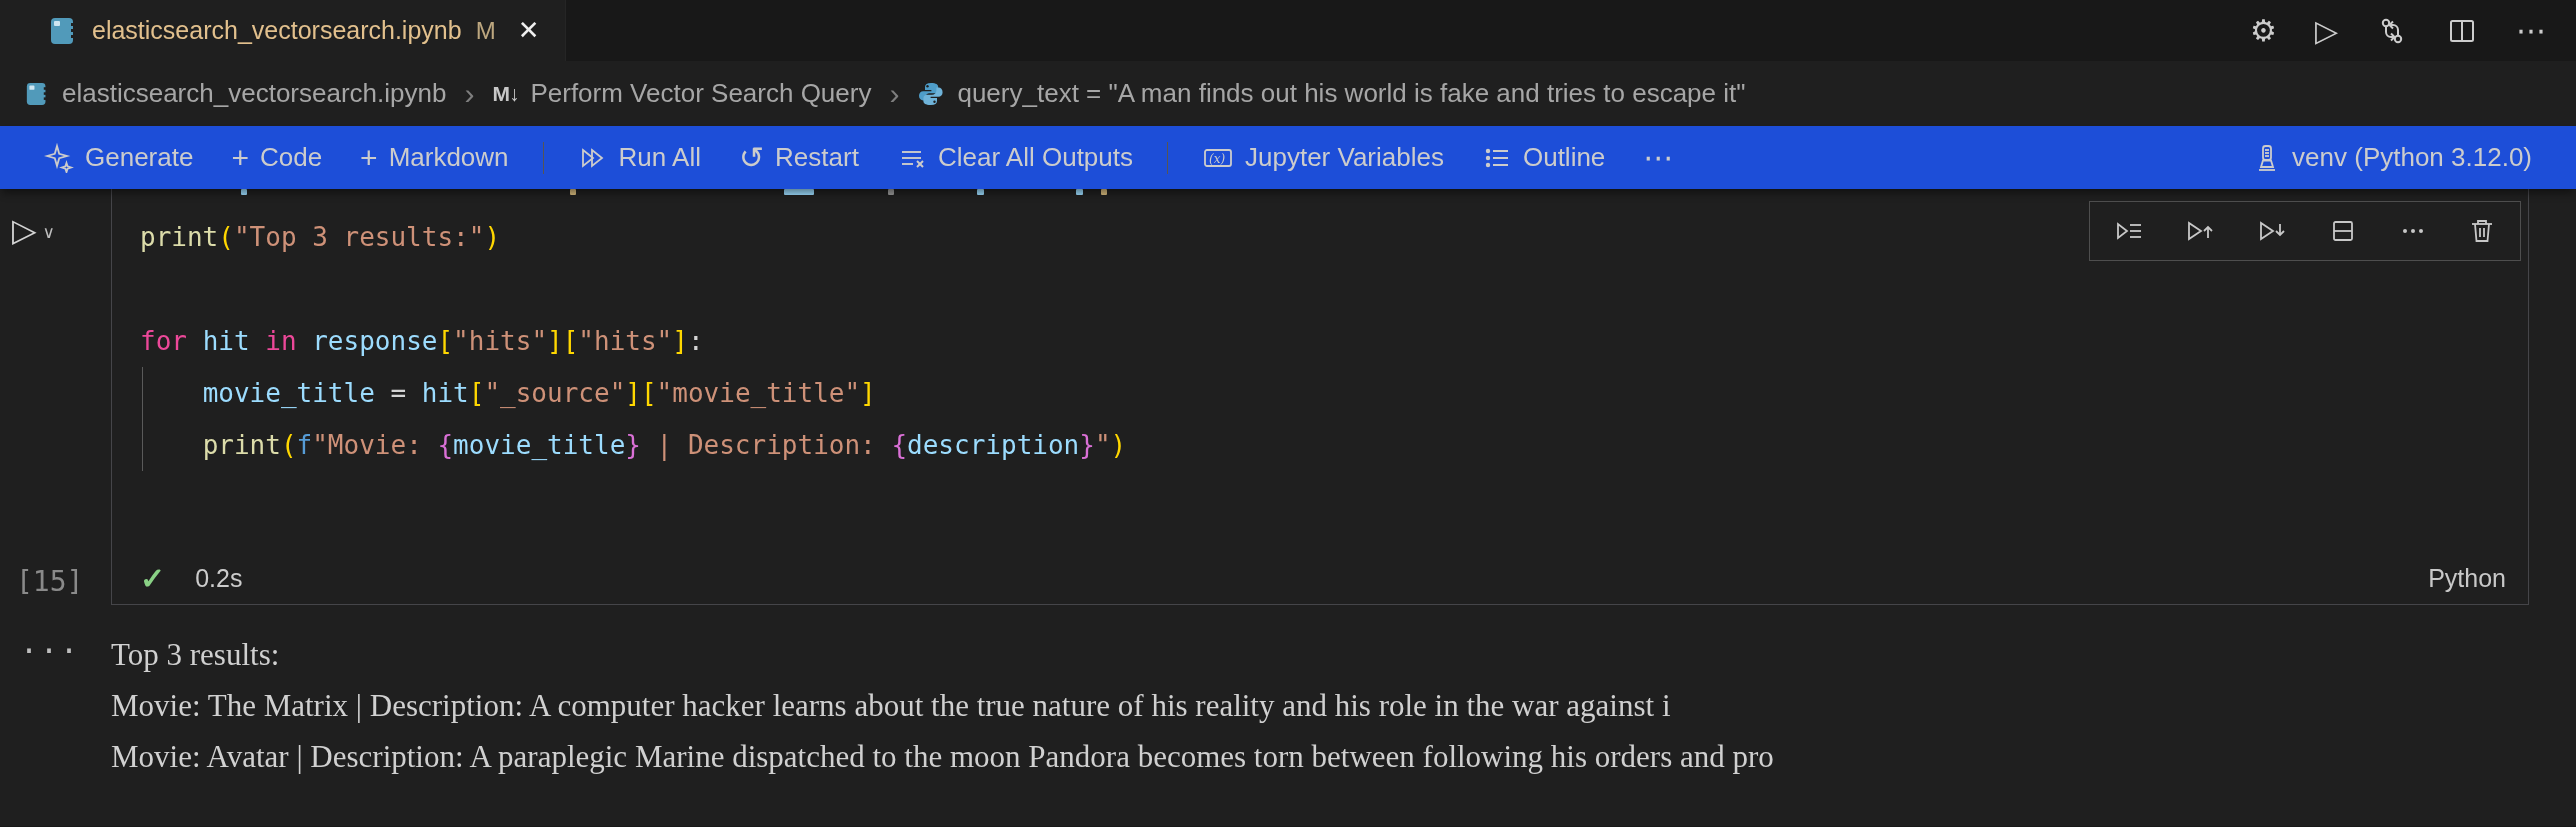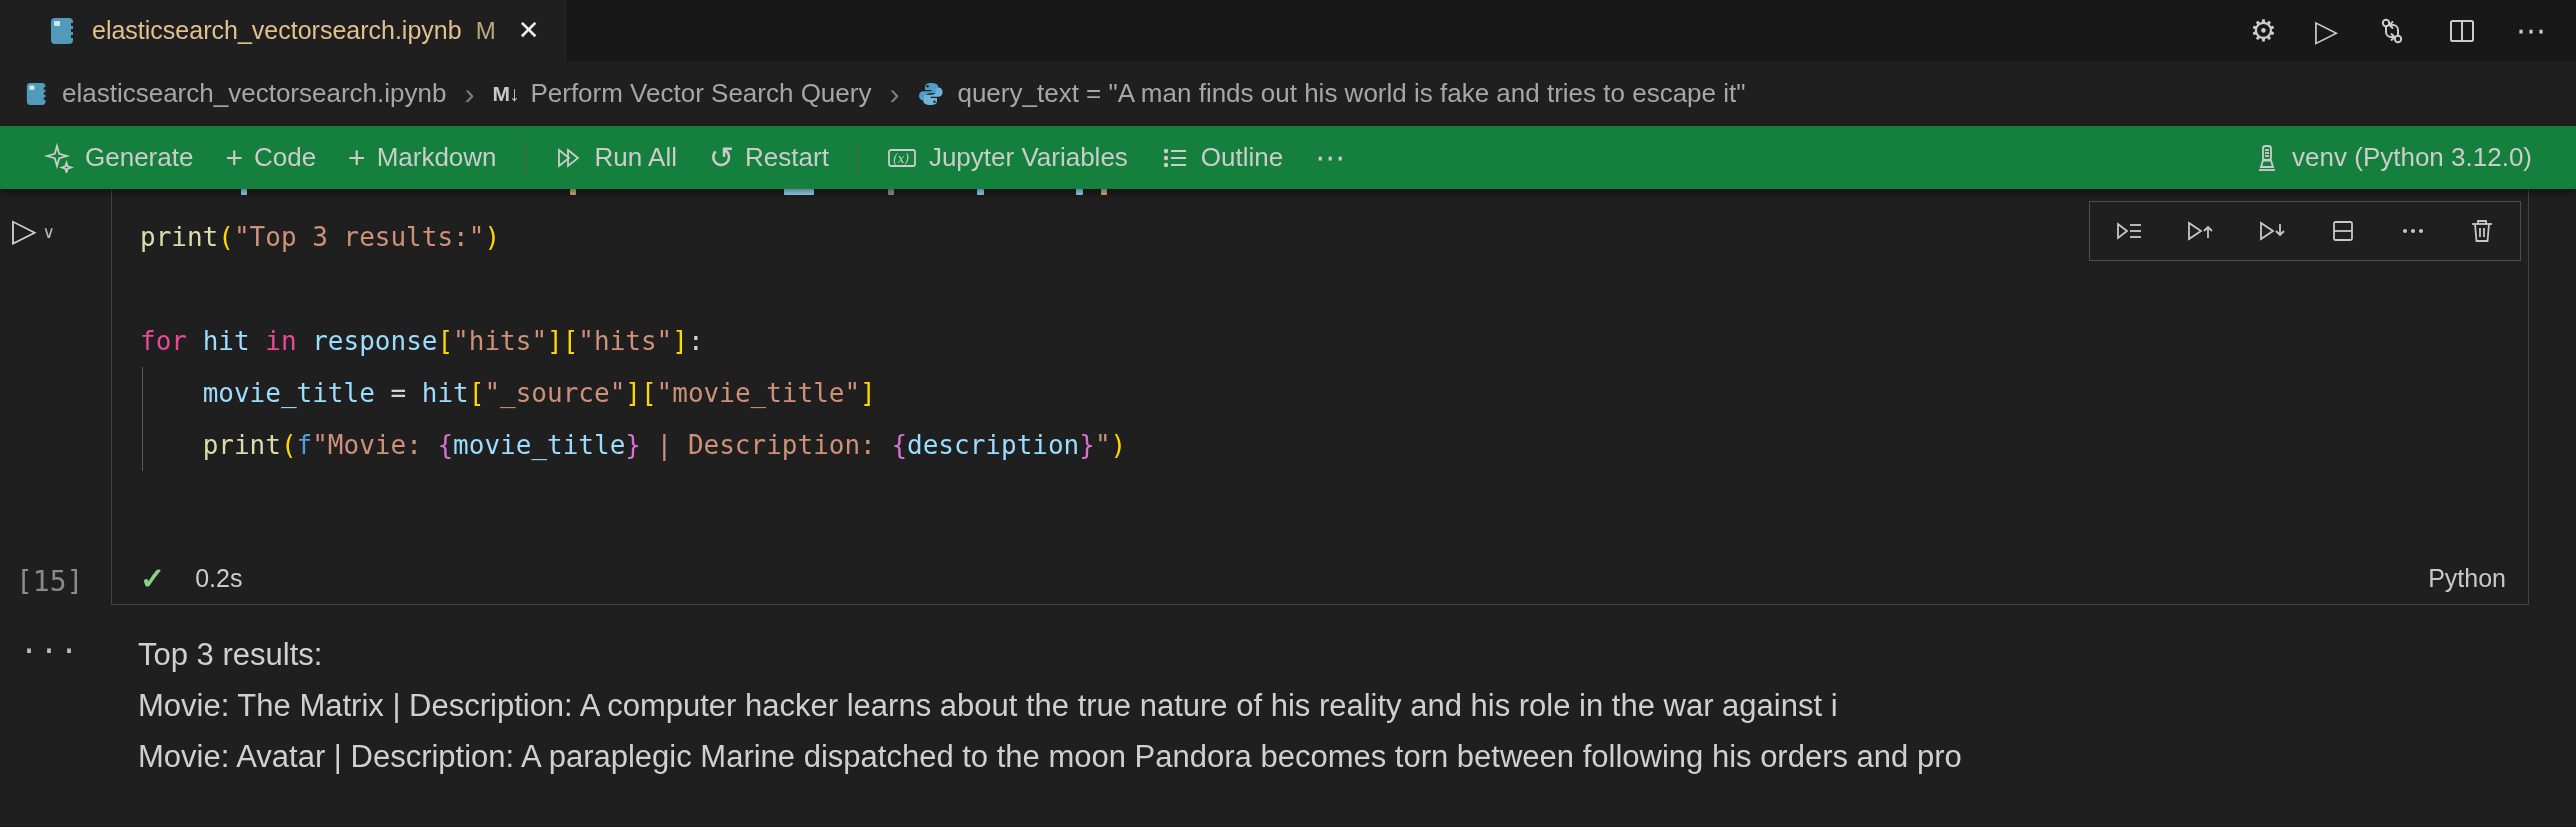--- a/index.html
+++ b/index.html
@@ -19,22 +19,22 @@
   .tab-actions .glyph { font-size:30px; color:#cccccc; }
 
   
   .breadcrumbs { height:65px; background:#1f1f1f; display:flex; align-items:center;
                  padding-left:26px; color:#a6a6a6; font-size:26px; gap:14px; }
   .crumb { display:flex; align-items:center; gap:12px; cursor:pointer; }
   .crumb-sep { color:#7e7e7e; font-size:30px; padding:0 4px; }
   .md-icon { color:#c8c8c8; font-weight:bold; font-size:21px; letter-spacing:-1px; }
 
   
-  .nb-toolbar { height:63px; background:#15803d; display:flex; align-items:center;
-                padding:0 28px; color:#cccccc; font-size:26px; position:relative;
+  .nb-toolbar { height:63px; background:#1d4ed8; display:flex; align-items:center;
+                padding:0 28px; color:#cccccc; font-size:26px; gap:6px; position:relative;
                 z-index:6; box-shadow:0 6px 8px -2px rgba(0,0,0,0.45); }
   .tb-btn { display:flex; align-items:center; gap:11px; padding:8px 16px; border-radius:6px;
             cursor:pointer; white-space:nowrap; }
   .tb-plus { font-size:30px; color:#cccccc; }
   .tb-glyph { font-size:30px; color:#cccccc; }
   .tb-divider { width:1px; height:32px; background:#555; margin:0 12px; }
   .tb-right { margin-left:auto; display:flex; align-items:center; gap:12px; }
 
   
   .editor { position:relative; height:637px; background:#1f1f1f; }
@@ -72,22 +72,22 @@
   .cell-run .play { font-size:32px; line-height:34px; }
   .cell-run .caret { font-size:17px; color:#bdbdbd; margin-top:9px; }
 
   .cell-toolbar { position:absolute; left:2089px; top:12px; display:flex; align-items:center;
                   gap:40px; padding:14px 24px; background:#1f1f1f;
                   border:1px solid #4e4e4e; }
   .cell-toolbar .ct-btn { display:flex; cursor:pointer; }
 
   
   .output { position:absolute; left:111px; top:440px; width:2414px; overflow:hidden; }
-  .out-line { font-family:Liberation Sans, sans-serif; font-size:31px; line-height:51px;
-              color:#d0d0d0; white-space:pre;margin-left:27px; }
+  .out-line { font-family:Liberation Serif, serif; font-size:31px; line-height:51px;
+              color:#d0d0d0; white-space:pre; }
   .out-collapse { position:absolute; left:20px; top:444px; color:#bdbdbd; font-size:30px;
                   letter-spacing:2px; cursor:pointer; font-family:"DejaVu Sans Mono", monospace; }
 
   svg { display:block; }
 </style>
 </head>
 <body>
 
 <div class="stage">
 
@@ -176,20 +176,30 @@
       <svg width="30" height="30" viewBox="0 0 30 30" fill="none" stroke="#cccccc" stroke-width="1.8">
         <path d="M5 7 L15 15 L5 23 Z"></path>
         <path d="M14 7 L24 15 L14 23 Z"></path>
       </svg>
       <span>Run All</span>
     </div>
     <div class="tb-btn">
       <span class="tb-glyph">↺</span>
       <span>Restart</span>
     </div>
+    <div class="tb-btn">
+      <svg width="30" height="30" viewBox="0 0 30 30" fill="none" stroke="#cccccc" stroke-width="1.9">
+        <line x1="5" y1="9" x2="24" y2="9"></line>
+        <line x1="5" y1="15" x2="24" y2="15"></line>
+        <line x1="5" y1="21" x2="16" y2="21"></line>
+        <line x1="20" y1="18" x2="26" y2="24"></line>
+        <line x1="26" y1="18" x2="20" y2="24"></line>
+      </svg>
+      <span>Clear All Outputs</span>
+    </div>
     <div class="tb-divider"></div>
     <div class="tb-btn">
       <svg width="32" height="30" viewBox="0 0 32 30">
         <rect x="3" y="7" width="26" height="16" rx="2" fill="none" stroke="#cccccc" stroke-width="1.8"></rect>
         <text x="7" y="20" font-size="12" font-style="italic" fill="#cccccc" font-family="'DejaVu Serif', serif">(x)</text>
       </svg>
       <span>Jupyter Variables</span>
     </div>
     <div class="tb-btn">
       <svg width="30" height="30" viewBox="0 0 30 30" fill="none" stroke="#cccccc" stroke-width="2">

